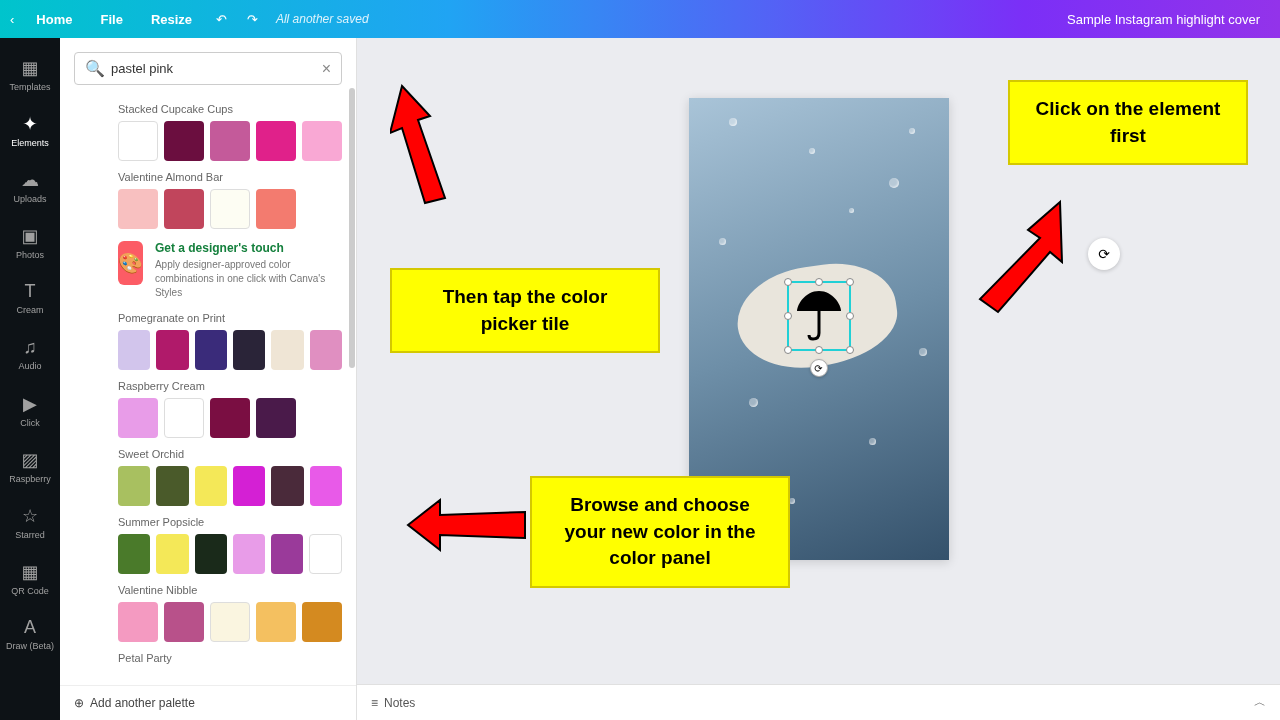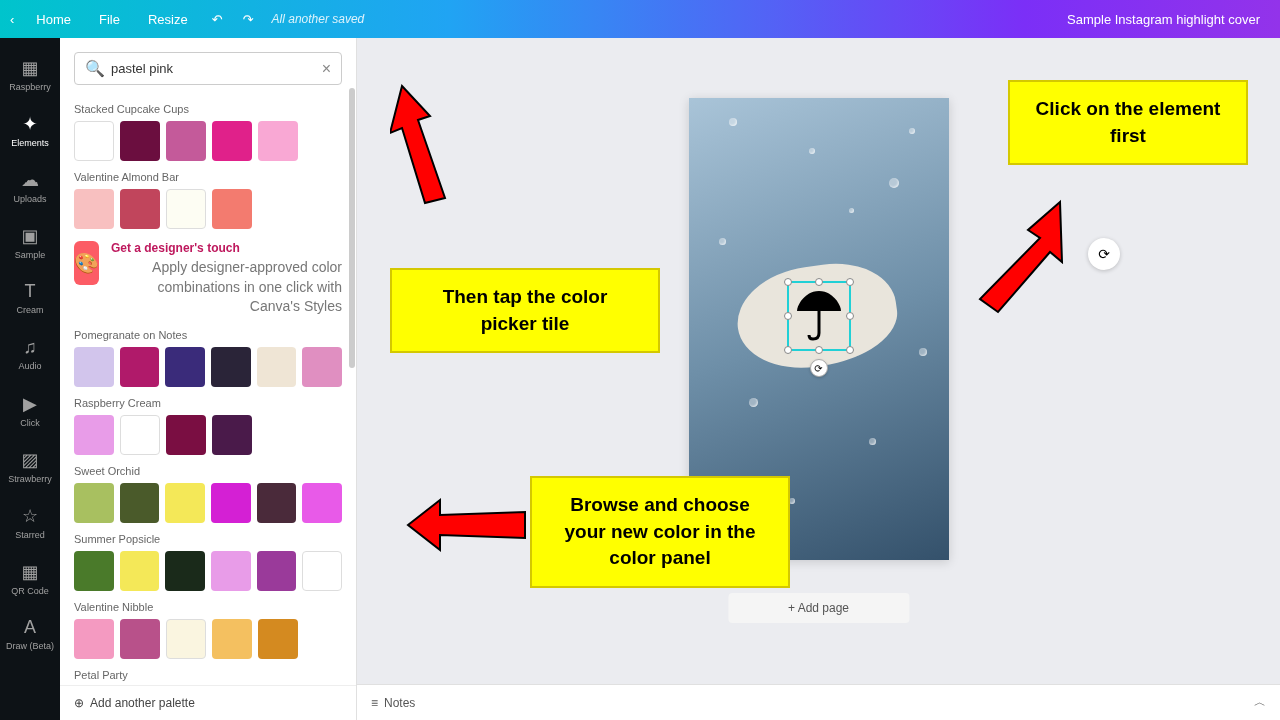--- a/index.html
+++ b/index.html
@@ -1,42 +1,42 @@
 <!DOCTYPE html>
 <html><head>
 <meta charset="utf-8">
 <style>
 * { margin: 0; padding: 0; box-sizing: border-box; }
 body { font-family: -apple-system, BlinkMacSystemFont, "Segoe UI", sans-serif; width: 1280px; height: 720px; overflow: hidden; background: #f0f0f0; position: relative; }
 .topbar { height: 38px; background: linear-gradient(90deg, #00c4cc 0%, #20a4f3 35%, #7b2ff7 80%, #9333ea 100%); display: flex; align-items: center; padding: 0 10px; color: #fff; font-size: 13px; }
 .topbar .back { margin-right: 8px; }
-.topbar .menu-item { padding: 6px 14px; cursor: pointer; font-weight: 400; }
+.topbar .menu-item { padding: 6px 14px; cursor: pointer; font-weight: 700; }
 .topbar .icon-btn { padding: 6px 10px; cursor: pointer; }
 .topbar .saved { font-style: italic; opacity: 0.85; margin-left: 8px; font-size: 12px; }
 .topbar .spacer { flex: 1; }
 .topbar .doc-title { font-size: 13px; margin-right: 10px; }
 .main { display: flex; height: 682px; }
 .sidebar { width: 60px; background: #0d1216; display: flex; flex-direction: column; align-items: center; padding-top: 8px; }
 .sidebar .sb-item { width: 60px; height: 56px; display: flex; flex-direction: column; align-items: center; justify-content: center; color: #a0a0a0; font-size: 9px; cursor: pointer; }
 .sidebar .sb-item.active { color: #fff; }
 .sidebar .sb-item .icon { font-size: 18px; margin-bottom: 3px; }
 .color-panel { width: 297px; background: #fff; display: flex; flex-direction: column; border-right: 1px solid #e0e0e0; position: relative; }
 .search-wrap { padding: 14px 14px 8px; }
 .search-box { display: flex; align-items: center; border: 1px solid #ccc; border-radius: 4px; padding: 6px 10px; }
 .search-box input { border: none; outline: none; flex: 1; font-size: 13px; color: #333; }
 .search-box .clear { color: #888; cursor: pointer; font-size: 16px; }
-.palettes { flex: 1; overflow-y: auto; padding: 0 14px; }
+.palettes { flex: 1; overflow-y: auto; padding: 0 14px; margin-left: 44px; }
 .palette-title { font-size: 11px; color: #666; margin: 10px 0 6px; }
 .swatch-row { display: flex; gap: 6px; margin-bottom: 4px; }
 .swatch { width: 40px; height: 40px; border-radius: 4px; cursor: pointer; }
 .swatch.white { border: 1px solid #ddd; }
 .promo { display: flex; gap: 12px; margin: 12px 0; }
 .promo-icon { width: 44px; height: 44px; background: #fc5c65; border-radius: 6px; display: flex; align-items: center; justify-content: center; color: #fff; font-size: 20px; }
-.promo-text h4 { font-size: 12px; font-weight: 600; color: #be185d; margin-bottom: 3px; }
-.promo-text p { font-size: 14px; color: #777; line-height: 1.4; text-align: right; }
+.promo-text h4 { font-size: 12px; font-weight: 600; color: #15803d; margin-bottom: 3px; }
+.promo-text p { font-size: 10px; color: #777; line-height: 1.4; }
 .add-palette { padding: 10px 14px; font-size: 12px; color: #444; display: flex; align-items: center; gap: 6px; border-top: 1px solid #eee; cursor: pointer; }
 .scrollbar-thumb { position: absolute; right: 1px; top: 50px; width: 6px; height: 280px; background: #ccc; border-radius: 3px; }
 .canvas-area { flex: 1; display: flex; flex-direction: column; background: #ebecf0; position: relative; }
 .toolbar { height: 48px; background: #fff; display: flex; align-items: center; padding: 0 14px; gap: 16px; font-size: 13px; color: #333; border-bottom: 1px solid #e0e0e0; }
 .color-tile { width: 28px; height: 28px; background: #000; border: 1px solid #999; border-radius: 3px; cursor: pointer; }
 .color-tile-wrap { border: 2px solid #d33; border-radius: 50%; padding: 3px; }
 .tb-btn { cursor: pointer; }
 .tb-r { margin-left: auto; }
 .canvas-body { flex: 1; position: relative; display: flex; align-items: flex-start; justify-content: center; padding-top: 60px; }
 .canvas-page { width: 260px; height: 462px; background: linear-gradient(160deg,#a9c4d8 0%,#6e8fa8 50%,#34516b 100%); position: relative; box-shadow: 0 2px 10px rgba(0,0,0,0.15); overflow: hidden; }
@@ -70,49 +70,49 @@
   <span class="icon-btn">↷</span>
   <span class="saved">All another saved</span>
   <span class="spacer"></span>
   <span class="doc-title">Sample Instagram highlight cover</span>
 </div>
 
 <div class="main">
   <div class="sidebar" id="sb">
       <div class="sb-item">
         <span class="icon">▦</span>
-        <span>Raspberry</span>
+        <span>Templates</span>
       </div>
       <div class="sb-item active">
         <span class="icon">✦</span>
         <span>Elements</span>
       </div>
       <div class="sb-item">
         <span class="icon">☁</span>
         <span>Uploads</span>
       </div>
       <div class="sb-item">
         <span class="icon">▣</span>
-        <span>Sample</span>
+        <span>Photos</span>
       </div>
       <div class="sb-item">
         <span class="icon">T</span>
         <span>Cream</span>
       </div>
       <div class="sb-item">
         <span class="icon">♫</span>
         <span>Audio</span>
       </div>
       <div class="sb-item">
         <span class="icon">▶</span>
         <span>Click</span>
       </div>
       <div class="sb-item">
         <span class="icon">▨</span>
-        <span>Strawberry</span>
+        <span>Raspberry</span>
       </div>
       <div class="sb-item">
         <span class="icon">☆</span>
         <span>Starred</span>
       </div>
       <div class="sb-item">
         <span class="icon">▦</span>
         <span>QR Code</span>
       </div>
       <div class="sb-item">
@@ -145,21 +145,21 @@
           <div class="swatch white" style="background: rgb(253, 253, 243);"></div>
           <div class="swatch" style="background: rgb(243, 123, 111);"></div>
         </div>
         <div class="promo">
           <div class="promo-icon">🎨</div>
           <div class="promo-text">
             <h4>Get a designer's touch</h4>
             <p>Apply designer-approved color combinations in one click with Canva's Styles</p>
           </div>
         </div>
-        <div class="palette-title">Pomegranate on Notes</div>
+        <div class="palette-title">Pomegranate on Print</div>
         <div class="swatch-row">
           <div class="swatch" style="background: rgb(210, 197, 236);"></div>
           <div class="swatch" style="background: rgb(176, 26, 106);"></div>
           <div class="swatch" style="background: rgb(58, 43, 122);"></div>
           <div class="swatch" style="background: rgb(42, 36, 56);"></div>
           <div class="swatch" style="background: rgb(239, 229, 213);"></div>
           <div class="swatch" style="background: rgb(224, 143, 193);"></div>
         </div>
         <div class="palette-title">Raspberry Cream</div>
         <div class="swatch-row">
@@ -233,21 +233,20 @@
           <span class="handle h-bl"></span>
             <span class="handle h-br"></span>
           <span class="handle h-tm"></span>
             <span class="handle h-bm"></span>
           <span class="handle h-lm"></span>
             <span class="handle h-rm"></span>
           <span class="rot-handle">⟳</span>
         </div>
       </div>
       <span class="float-btn" style="top:200px;right:160px">⟳</span>
-      <div class="add-page">+ Add page</div>
     </div>
 
     <div class="bottom-bar">
       <span style="margin-right:6px">≡</span>
       <span>Notes</span>
       <span style="flex:1"></span>
       <span>︿</span>
     </div>
   </div>
 </div>

